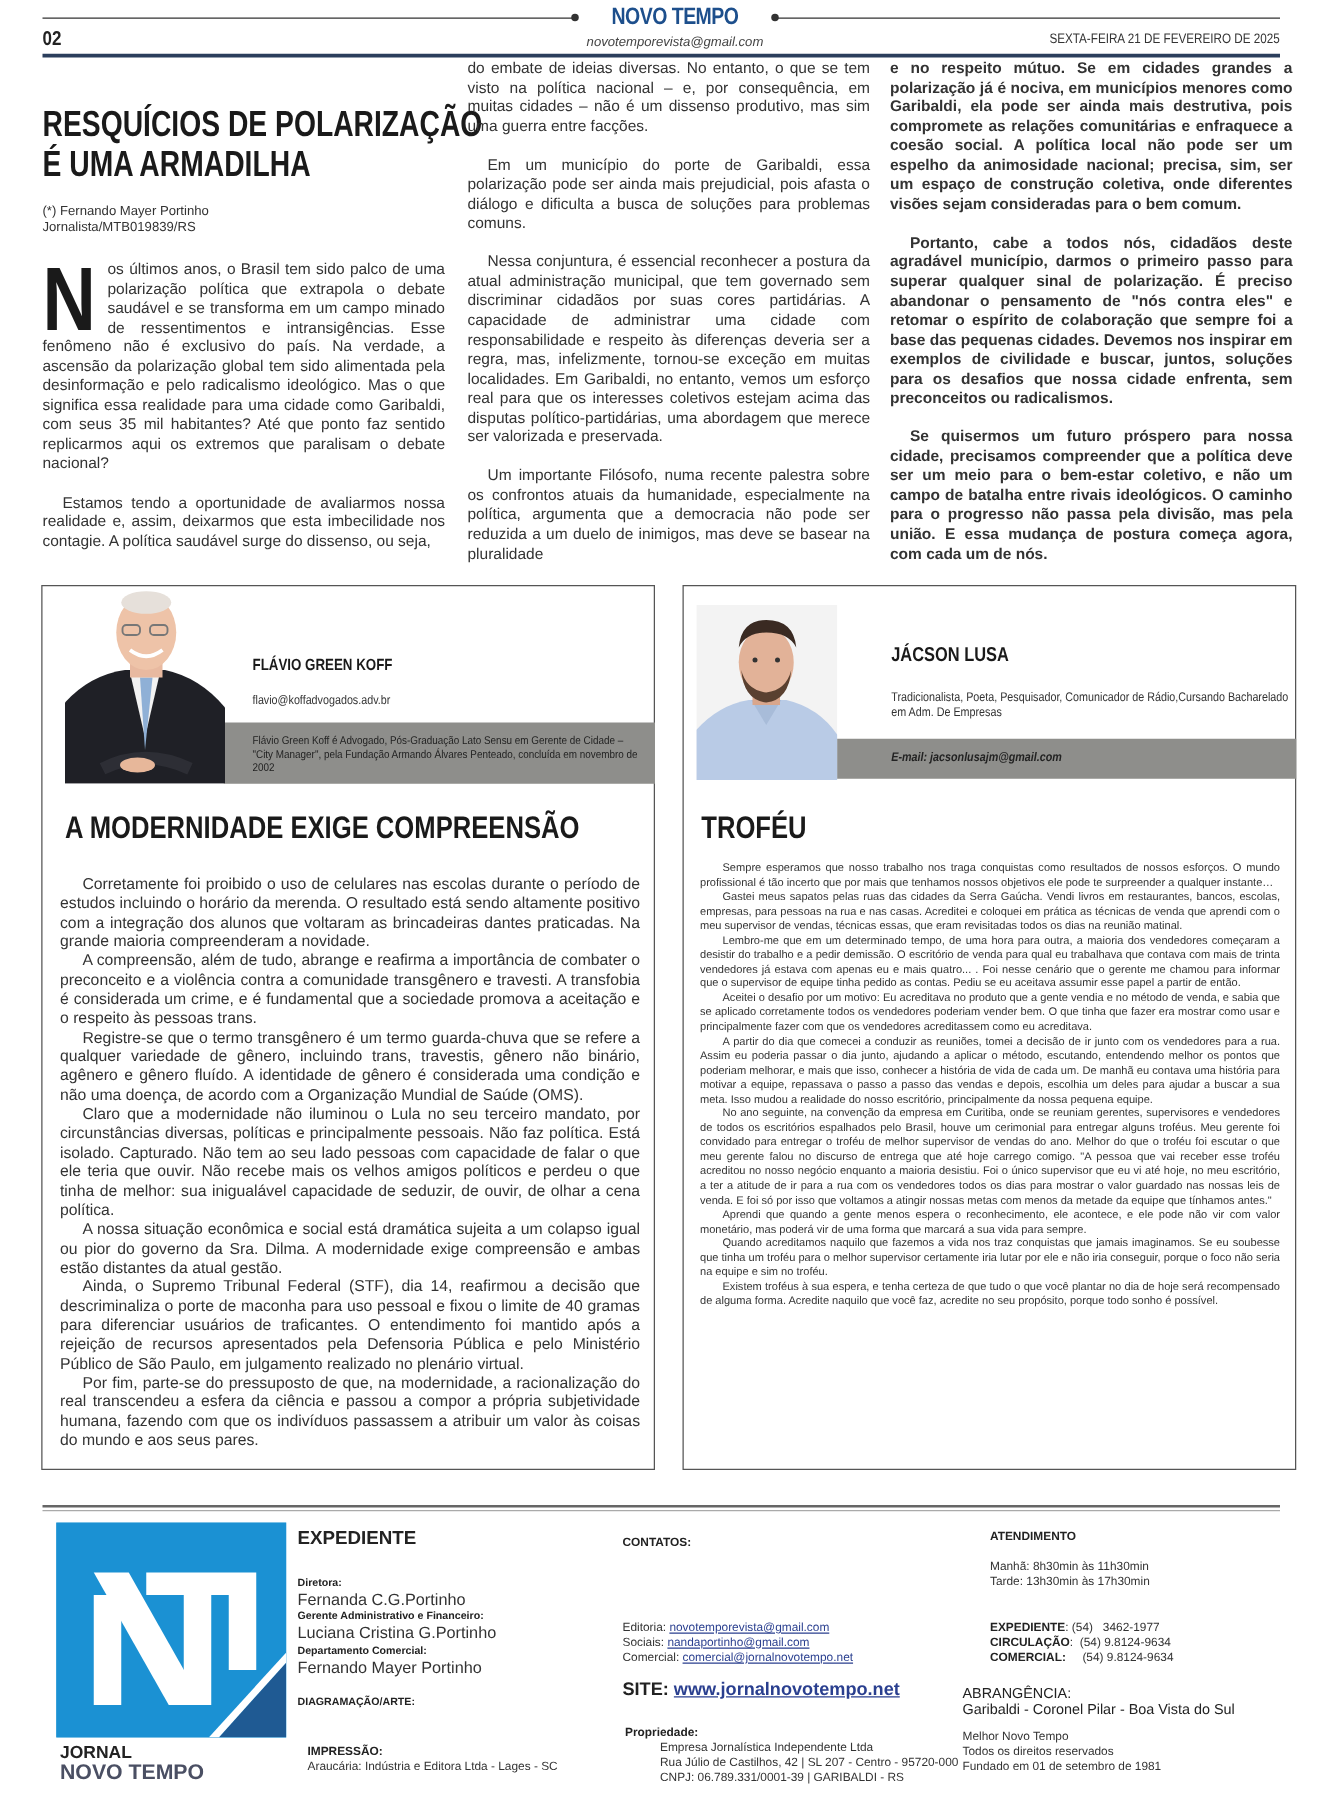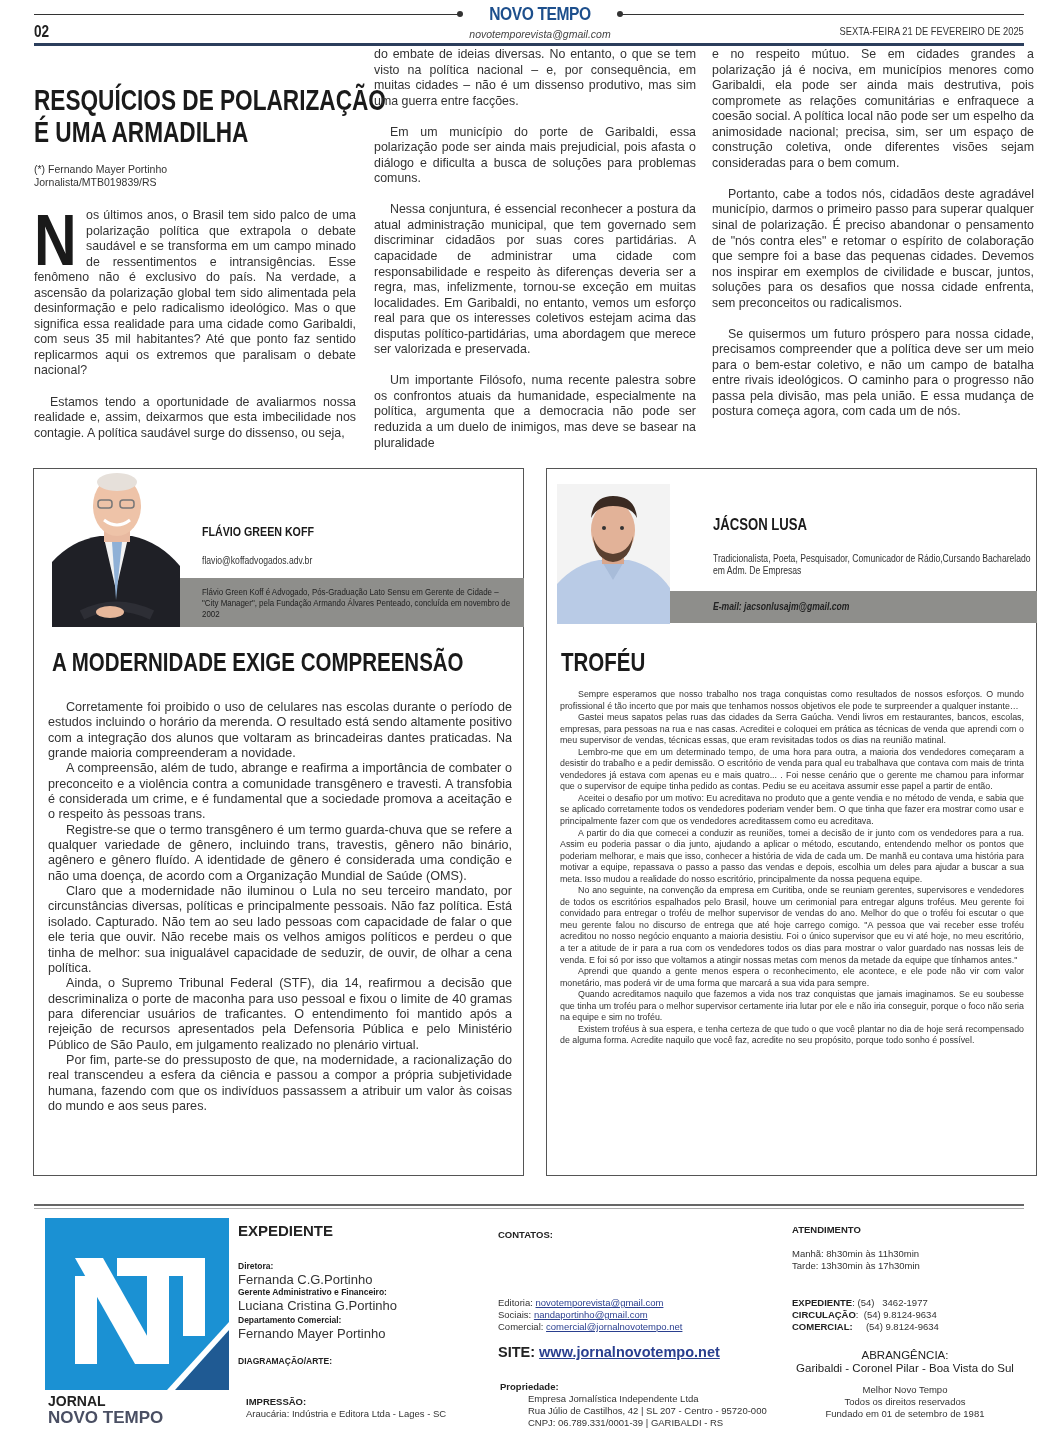--- a/index.html
+++ b/index.html
@@ -24,21 +24,21 @@
 
   
   .top-title { position: absolute; left: 34px; top: 84px; width: 330px; font-weight: bold; font-size: 29px;
     line-height: 32px; color: #1a1a1a; transform: scaleX(0.78); transform-origin: left; white-space: nowrap; }
   .byline { position: absolute; left: 34px; top: 163px; font-size: 10.5px; line-height: 13px; color: #333; }
   .col { position: absolute; top: 48px; width: 322px; font-size: 12.4px; line-height: 15.55px; color: #333; text-align: justify; }
   .col p { text-indent: 16px; margin-bottom: 15.5px; }
   .col p.noind { text-indent: 0; }
   .col1 { left: 34px; top: 208px; }
   .col2 { left: 374px; top: 47px; }
-  .col3 { left: 712px; top: 47px; }
+  .col3 { left: 712px; top: 47px; font-weight: bold; }
   .dropcap { float: left; font-size: 72px; line-height: 60px; height: 60px; font-weight: bold; color: #1a1a1a; margin: 2px 6px 0 0; transform: scaleX(0.82); transform-origin: left; width: 46px; }
   .col1 p.first { text-indent: 0; }
 
   
   .box { position: absolute; top: 468px; height: 708px; border: 1px solid #555; }
   .box.left { left: 33px; width: 491px; }
   .box.right { left: 546px; width: 491px; }
 
   .photo { position: absolute; overflow: hidden; }
   .grey-band { position: absolute; background: #8e8e8b; }
@@ -67,21 +67,21 @@
   .contact-line { position: absolute; left: 498px; font-size: 9.5px; color: #333; }
   .contact-line a, .site a { color: #2a3f8f; text-decoration: underline; }
   .site { position: absolute; left: 498px; top: 1344px; font-size: 14.5px; font-weight: bold; color: #222; }
   .site .lbl { font-weight: normal; font-weight: bold; }
   .prop-lbl { position: absolute; left: 500px; top: 1381px; font-weight: bold; font-size: 9.5px; color: #222; }
   .prop-line { position: absolute; left: 500px; font-size: 9.5px; color: #333; padding-left: 28px; }
   .atend { position: absolute; left: 792px; top: 1224px; font-weight: bold; font-size: 9.5px; color: #222; }
   .atend-line { position: absolute; left: 792px; font-size: 9.5px; color: #333; }
   .phone-line { position: absolute; left: 792px; font-size: 9.5px; color: #333; }
   .phone-line b { color: #222; }
-  .center-line { position: absolute; left: 770px; width: 270px; text-align: center; font-size: 9.5px; color: #333; }
+  .center-line { position: absolute; left: 770px; width: 270px; font-size: 9.5px; color: #333; }
   .center-line.big { font-size: 11.5px; color: #222; }
 </style>
 </head>
 <body>
 
 <div>
   <div class="hdr-line l"></div>
   <div class="hdr-dot l"></div>
   <div class="masthead">NOVO TEMPO</div>
   <div class="hdr-dot r"></div>
@@ -139,20 +139,21 @@
 </div>
 <div class="col-name" style="left:202px; top:524px;">FLÁVIO GREEN KOFF</div>
 <div class="col-sub" style="left:202px; top:555px;">flavio@koffadvogados.adv.br</div>
 <div class="col-bio" style="left:202px; top:587px; width:355px;">Flávio Green Koff é Advogado, Pós-Graduação Lato Sensu em Gerente de Cidade – "City Manager", pela Fundação Armando Álvares Penteado, concluída em novembro de 2002</div>
 <div class="col-title" style="left:52px; top:648px;">A MODERNIDADE EXIGE COMPREENSÃO</div>
 <div class="lbody">
   <p>Corretamente foi proibido o uso de celulares nas escolas durante o período de estudos incluindo o horário da merenda. O resultado está sendo altamente positivo com a integração dos alunos que voltaram as brincadeiras dantes praticadas. Na grande maioria compreenderam a novidade.</p>
   <p>A compreensão, além de tudo, abrange e reafirma a importância de combater o preconceito e a violência contra a comunidade transgênero e travesti. A transfobia é considerada um crime, e é fundamental que a sociedade promova a aceitação e o respeito às pessoas trans.</p>
   <p>Registre-se que o termo transgênero é um termo guarda-chuva que se refere a qualquer variedade de gênero, incluindo trans, travestis, gênero não binário, agênero e gênero fluído. A identidade de gênero é considerada uma condição e não uma doença, de acordo com a Organização Mundial de Saúde (OMS).</p>
   <p>Claro que a modernidade não iluminou o Lula no seu terceiro mandato, por circunstâncias diversas, políticas e principalmente pessoais. Não faz política. Está isolado. Capturado. Não tem ao seu lado pessoas com capacidade de falar o que ele teria que ouvir. Não recebe mais os velhos amigos políticos e perdeu o que tinha de melhor: sua inigualável capacidade de seduzir, de ouvir, de olhar a cena política.</p>
+  <p>A nossa situação econômica e social está dramática sujeita a um colapso igual ou pior do governo da Sra. Dilma. A modernidade exige compreensão e ambas estão distantes da atual gestão.</p>
   <p>Ainda, o Supremo Tribunal Federal (STF), dia 14, reafirmou a decisão que descriminaliza o porte de maconha para uso pessoal e fixou o limite de 40 gramas para diferenciar usuários de traficantes. O entendimento foi mantido após a rejeição de recursos apresentados pela Defensoria Pública e pelo Ministério Público de São Paulo, em julgamento realizado no plenário virtual.</p>
   <p>Por fim, parte-se do pressuposto de que, na modernidade, a racionalização do real transcendeu a esfera da ciência e passou a compor a própria subjetividade humana, fazendo com que os indivíduos passassem a atribuir um valor às coisas do mundo e aos seus pares.</p>
 </div>
 
 <div class="box right"></div>
 <div class="grey-band" style="left:669px; top:591px; width:368px; height:32px;"></div>
 <div class="photo" style="left:557px; top:484px; width:113px; height:140px;">
   <svg width="113" height="140" viewBox="0 0 113 140">
     <rect width="113" height="140" fill="#f3f3f3"></rect>
     <path d="M0 140 L0 100 Q18 80 42 76 L72 76 Q98 82 113 104 L113 140 Z" fill="#b9cbe6"></path>

